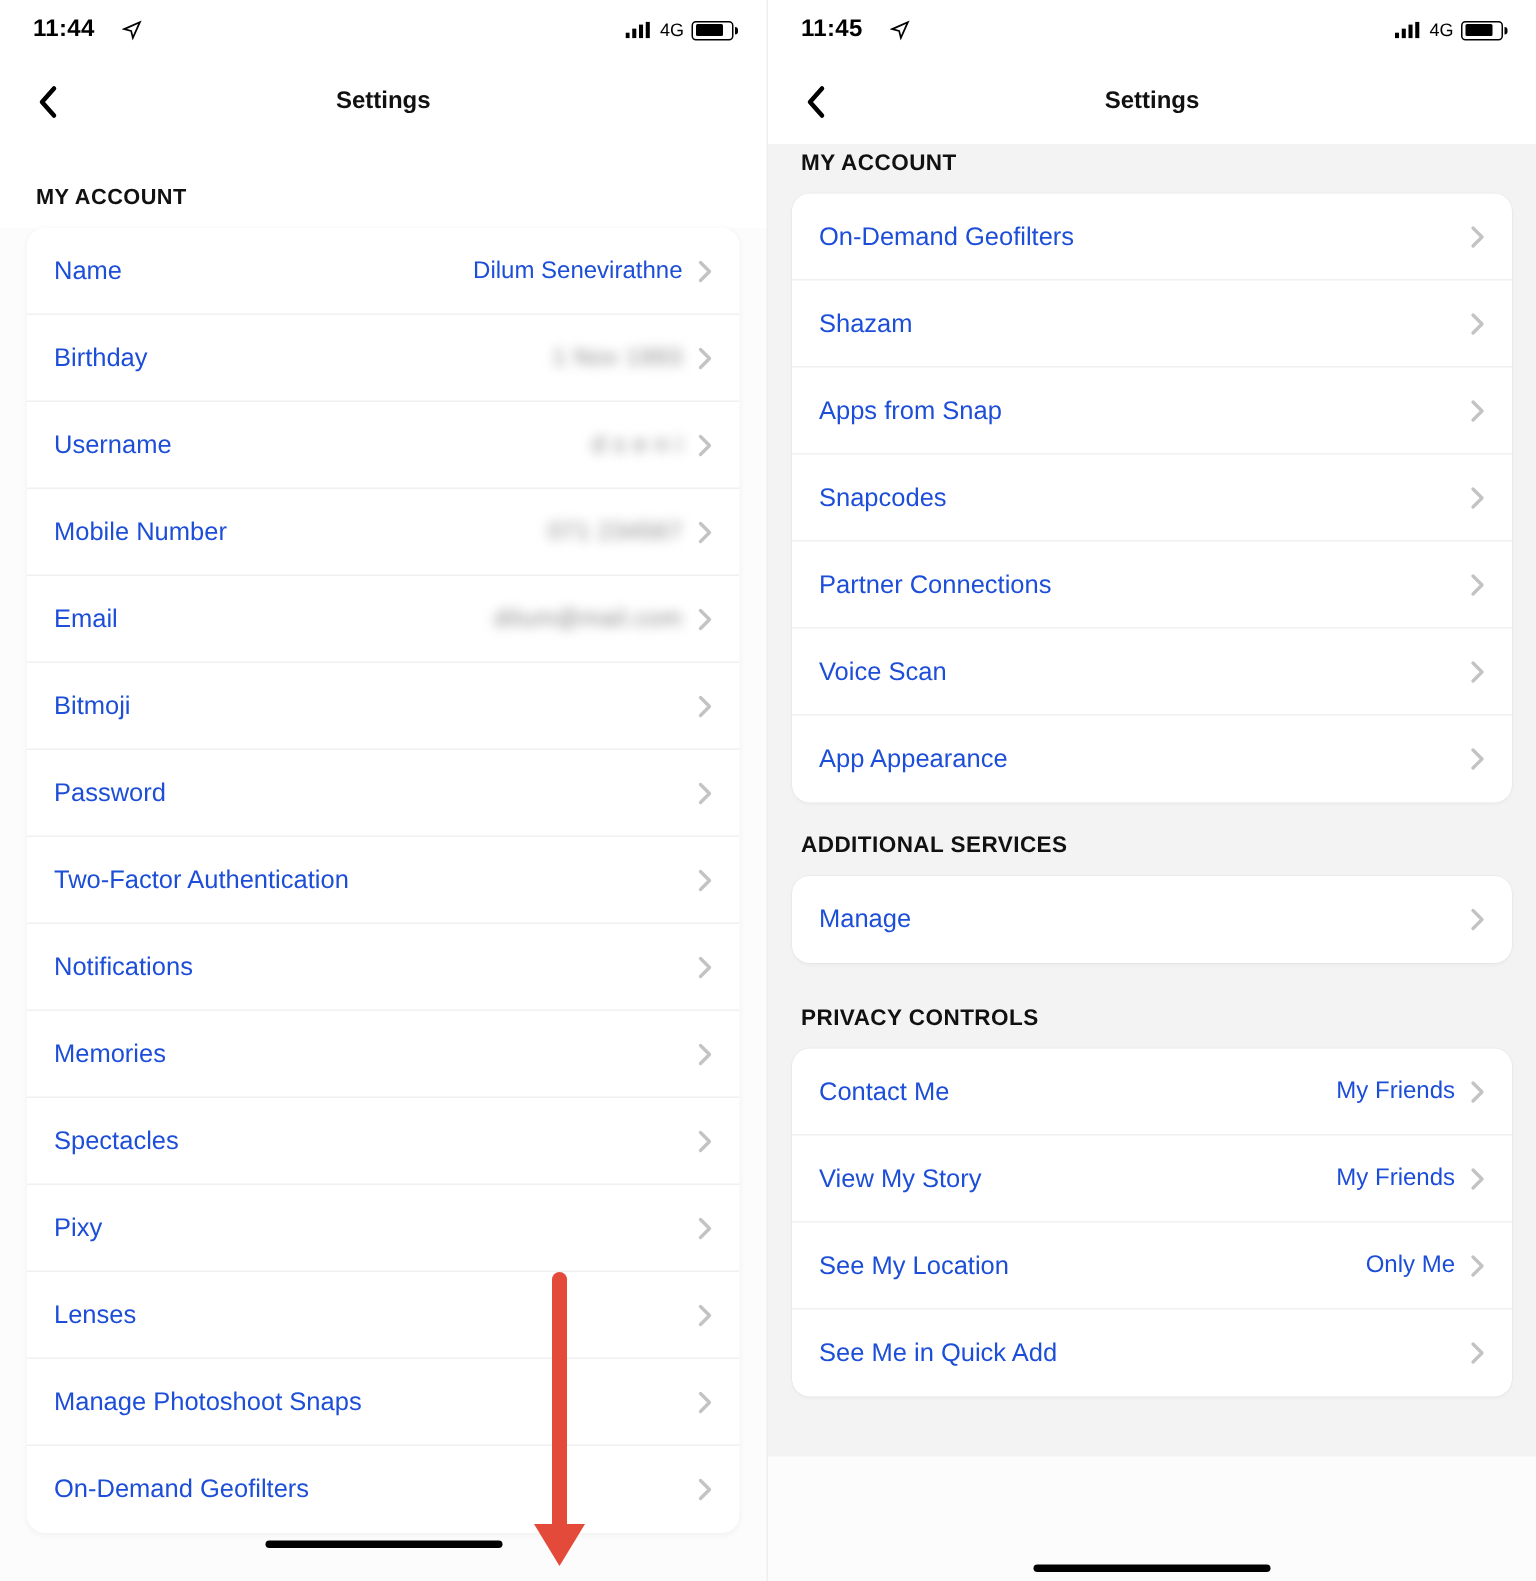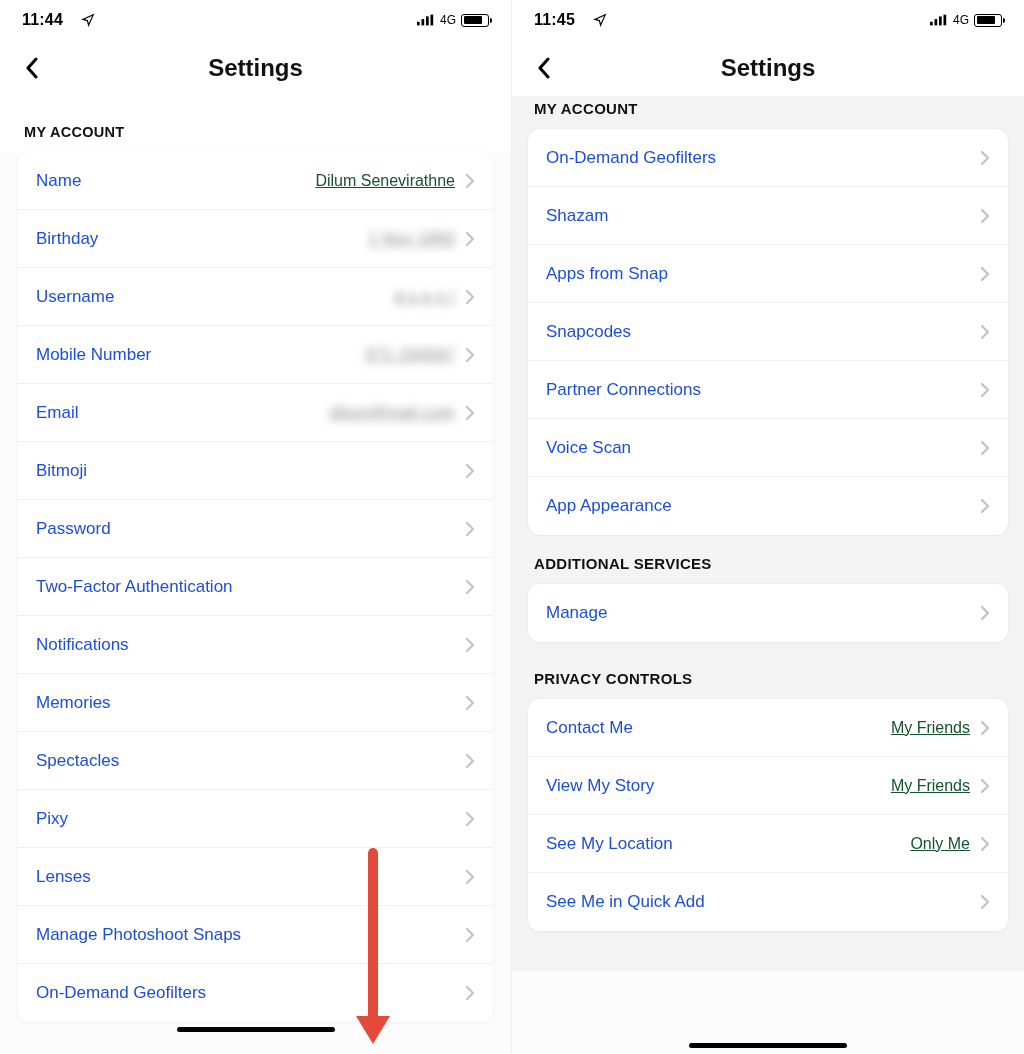--- a/index.html
+++ b/index.html
@@ -44,21 +44,21 @@
     display: flex;
     align-items: center;
     position: relative;
     padding: 0 18px;
     background: #fff;
   }
   .nav-title {
     position: absolute;
     left: 0; right: 0;
     text-align: center;
-    font-size: 24px;
+    font-size: 16px;
     font-weight: 800;
     color: #111;
     pointer-events: none;
   }
   .back-btn { width: 28px; height: 28px; display:flex; align-items:center; justify-content:center; cursor:pointer; }
 
   .section-header {
     font-size: 14.5px;
     font-weight: 800;
     letter-spacing: 0.3px;
@@ -87,21 +87,21 @@
     display: flex;
     align-items: center;
     min-height: 58px;
     padding: 0 18px;
     border-bottom: 1px solid #f0f0f0;
     cursor: pointer;
   }
   .row:last-child { border-bottom: none; }
   .row-label { flex: 0 0 auto; font-size: 17px; color: #1d4ed8; font-weight: 450; }
   .row-spacer { flex: 1; }
-  .row-value { font-size: 16px; color: #14532d; margin-right: 10px; text-align: left; text-decoration: underline; }
+  .row-value { font-size: 16px; color: #1d4ed8; margin-right: 10px; text-align: left; }
   .row-value.blur { filter: blur(4px); color:#888; letter-spacing:0.5px; }
   .chev { color:#b5b5b5; flex:0 0 auto; }
   .right-body {
     background:#f3f3f3;
     padding-bottom: 40px;
   }
   .right .card { margin: 0 16px; }
   .right .section-header { background: transparent; padding-left: 22px; }
 
   

